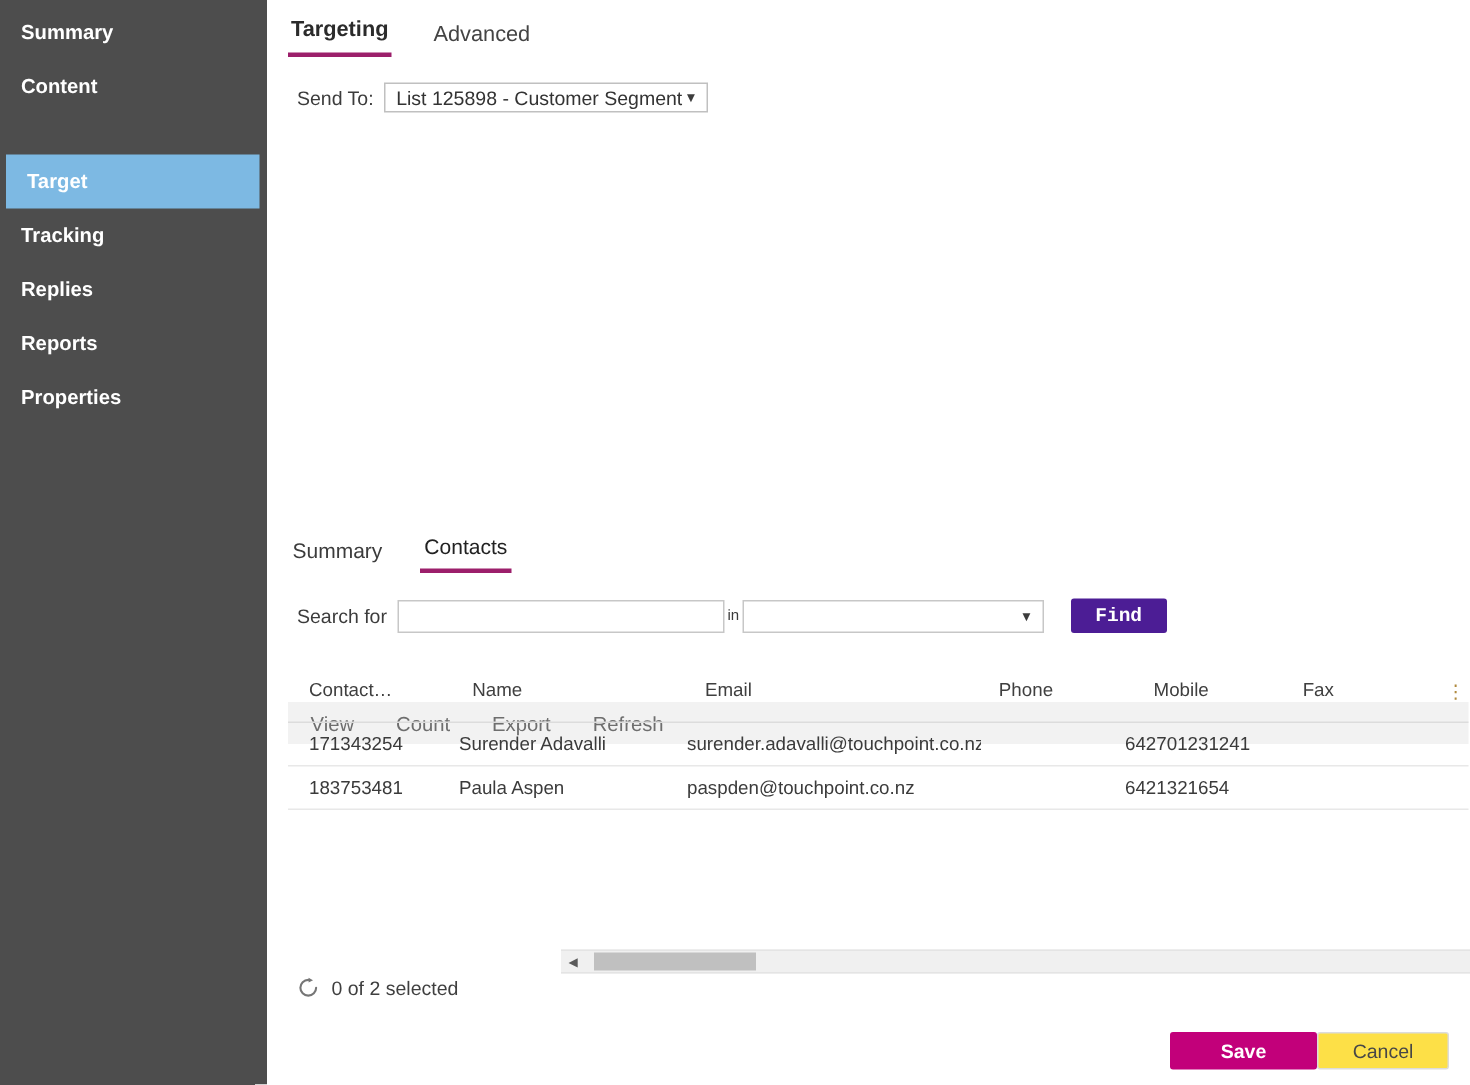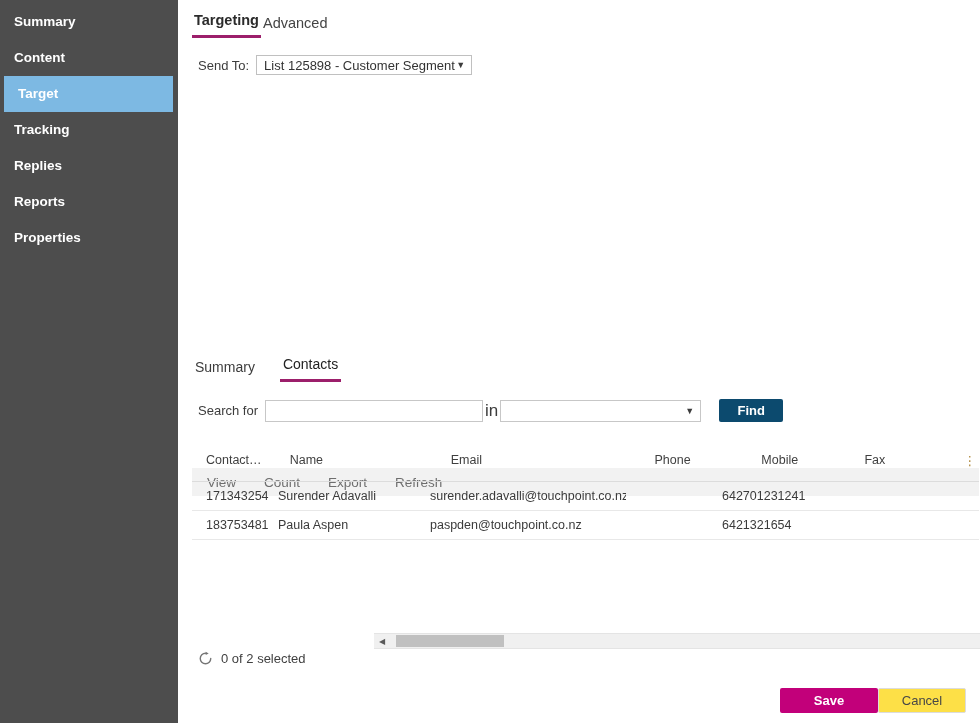--- a/index.html
+++ b/index.html
@@ -36,36 +36,38 @@
     font-size: 13.5px;
     font-weight: bold;
     cursor: pointer;
     white-space: nowrap;
   }
   .nav-item.active {
     background: #7db9e3;
     color: #ffffff;
     margin-left: 4px;
     width: 169px;
+    margin-top: 27px;
   }
 
   
   .main {
     position: absolute;
     left: 178px; top: 0;
     width: 802px;
     height: 723px;
     background: #ffffff;
   }
 
   
   .top-tabs {
     position: absolute;
     left: 14px; top: 12px;
     display: flex;
+    gap: 26px;
     align-items: flex-end;
   }
   .top-tab {
     font-size: 14.5px;
     color: #444444;
     padding: 0 2px 7px 2px;
     cursor: pointer;
     white-space: nowrap;
   }
   .top-tab.active {
@@ -157,47 +159,47 @@
     height: 22px;
     border: 1px solid #c7c7c7;
     font-size: 13px;
     font-family: "Liberation Sans", sans-serif;
     padding: 0 5px;
     color: #333333;
     background: #ffffff;
     outline: none;
   }
   .in-label {
-    font-size: 17px;
+    font-size: 10px;
     color: #3c3c3c;
     margin: 0 2px;
   }
   .search-select {
     position: relative;
     width: 201px;
     height: 22px;
     border: 1px solid #c7c7c7;
     background: #ffffff;
     display: flex;
     align-items: center;
     cursor: pointer;
   }
   .search-select .select-value { font-size: 13px; }
   .find-btn {
     margin-left: 18px;
     width: 64px;
     height: 23px;
-    background: #0c4a6e;
+    background: #4c1d95;
     color: #ffffff;
     font-size: 13px;
     font-weight: bold;
     border: none;
     border-radius: 2px;
     cursor: pointer;
-    font-family: Liberation Sans, sans-serif;
+    font-family: Liberation Mono, monospace;
     line-height: 23px;
     text-align: center;
     padding: 0;
   }
 
   
   .grid-toolbar {
     position: absolute;
     left: 14px; top: 425px;
     width: 787px;
@@ -244,21 +246,21 @@
     padding-left: 14px;
     cursor: pointer;
   }
   .grid-row .cell {
     font-size: 12.5px;
     color: #3b3b3b;
     white-space: nowrap;
     overflow: hidden;
   }
   .c-id    { width: 72px; }
-  .c-name  { width: 152px; }
+  .c-name  { width: 152px; margin-left: 28px; }
   .c-email { width: 196px; }
   .c-phone { width: 96px; }
   .c-mobile{ width: 92px; }
   .c-fax   { width: 88px; }
   .c-extra { width: 16px; color: #b08a3e !important; }
 
   .grid-filler {
     height: 70px;
   }
 

